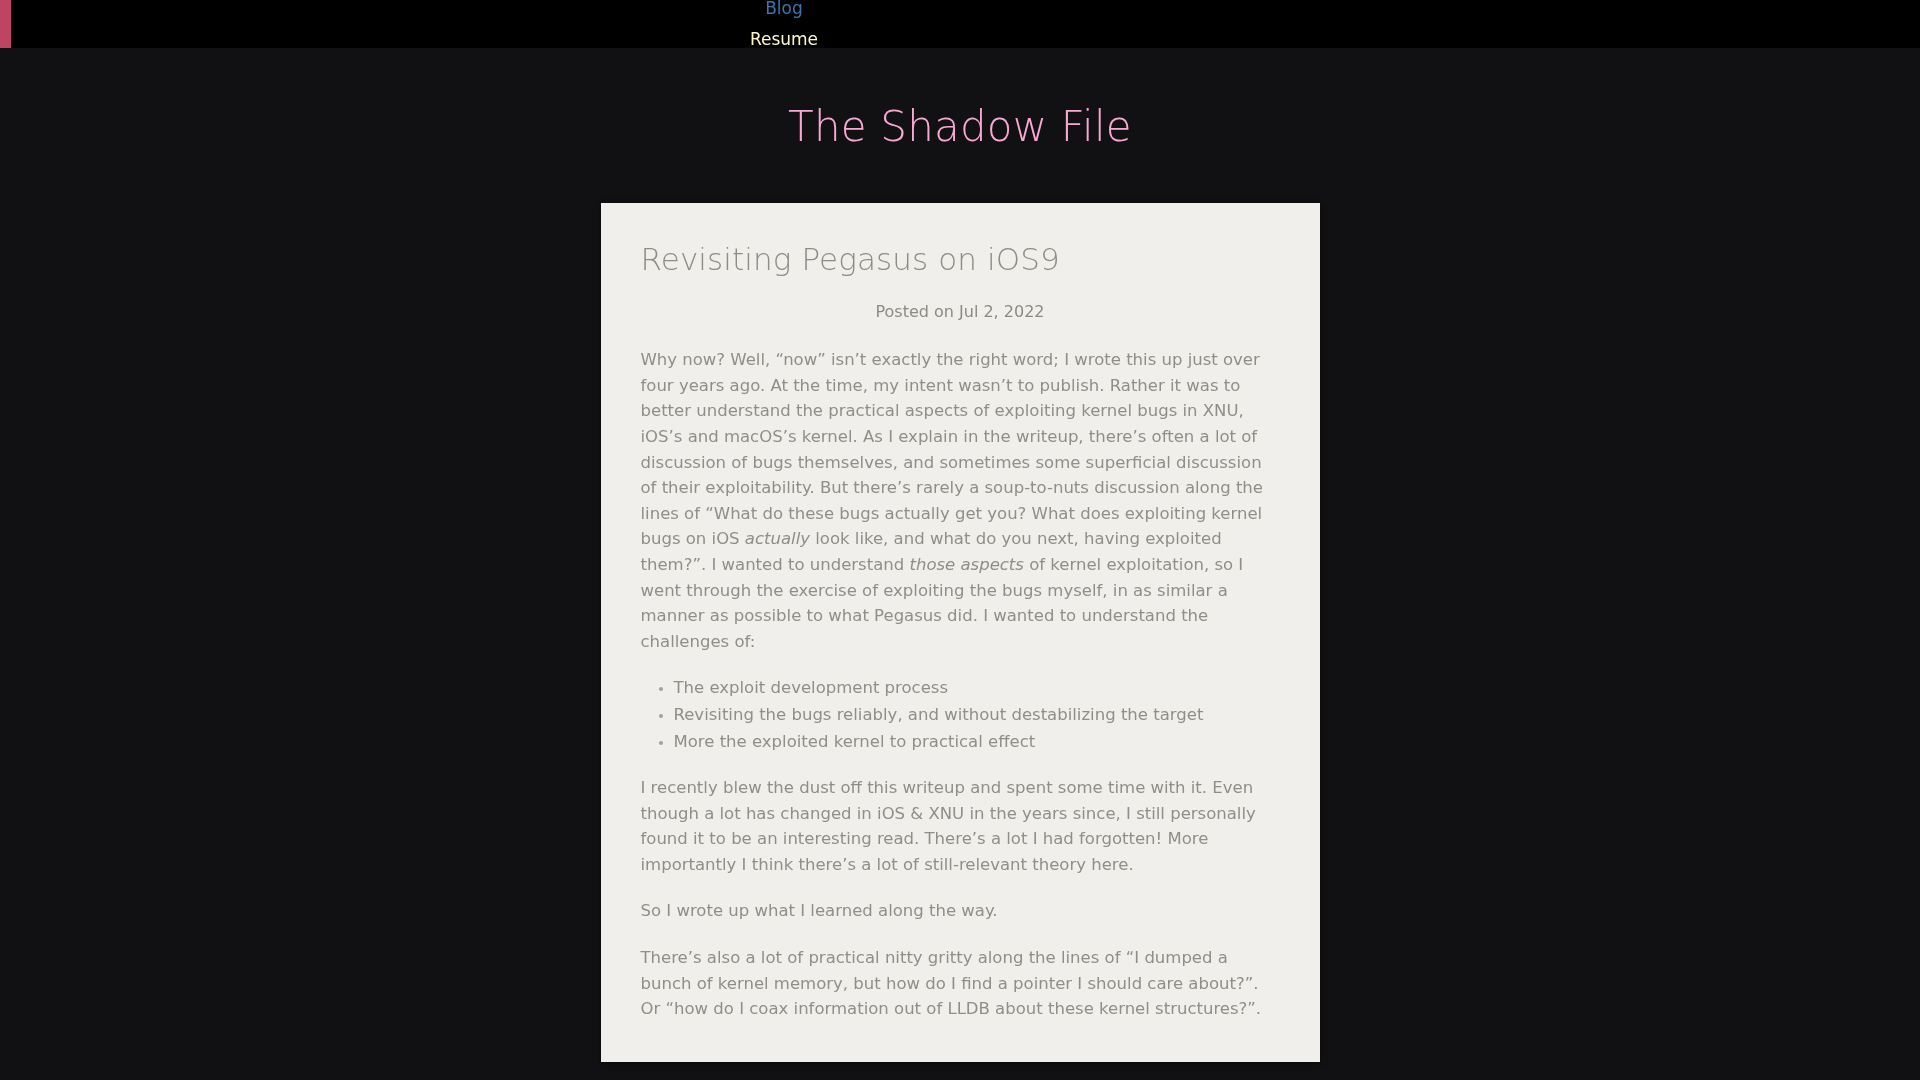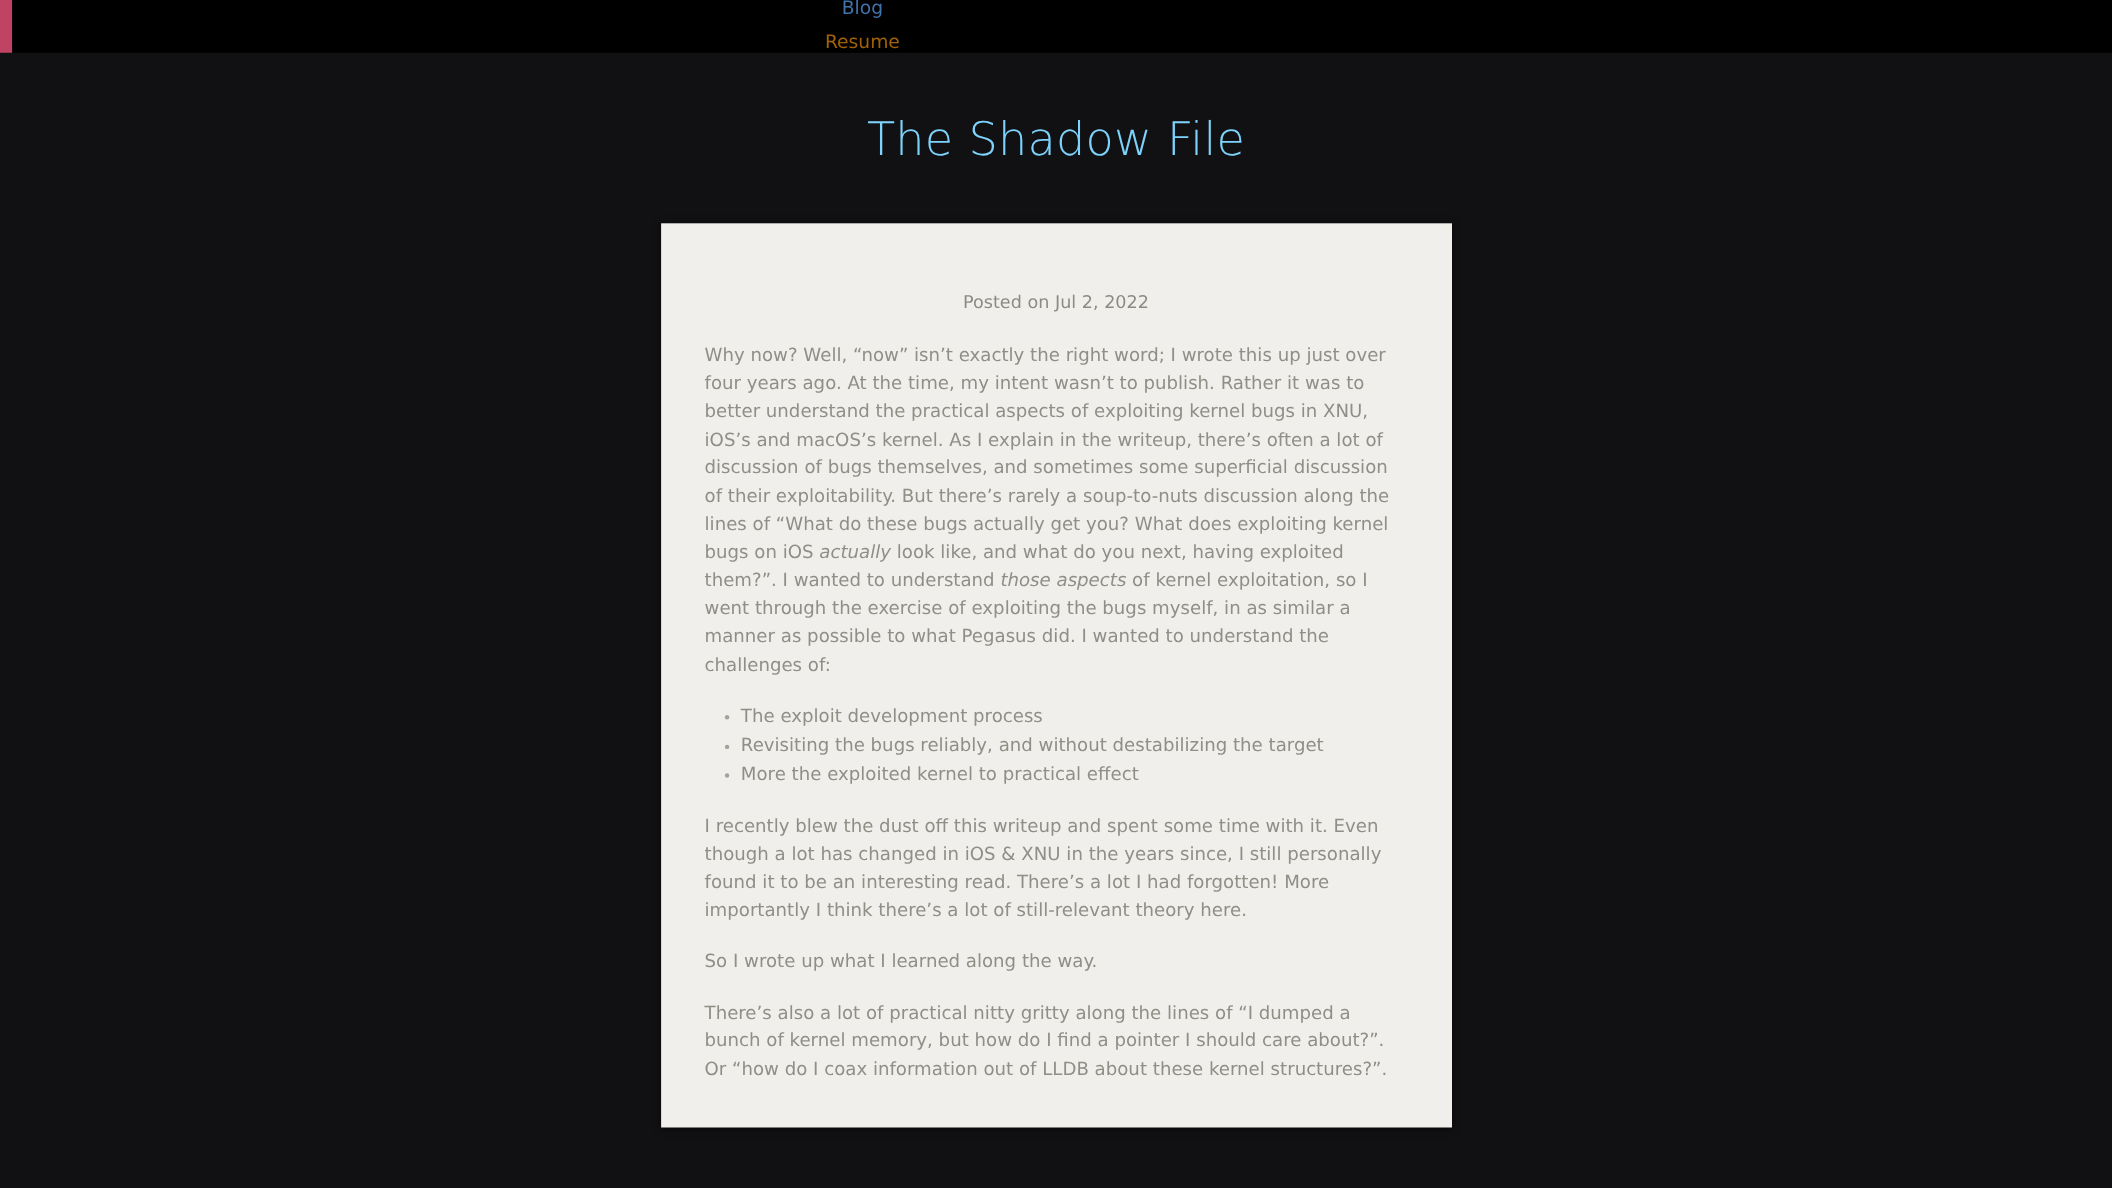--- a/index.html
+++ b/index.html
@@ -119,29 +119,30 @@
 
   em { font-style: italic; margin-top: 36px; }
 </style>
 </head>
 <body style="background: rgb(17, 17, 19);">
 
 <div id="navbar" style="background: rgb(0, 0, 0);">
   <div id="nav-accent" style="background: rgb(192, 67, 99);"></div>
   <div id="nav-links">
     <a class="nav-link" style="color: rgb(63, 116, 171);">Blog</a>
-    <a class="nav-link" style="color: #a16207;">Resume</a>
+    <a class="nav-link" style="color: #fef9c3;">Resume</a>
   </div>
 </div>
 
-<h1 id="site-title" style="color: #7dd3fc;">The Shadow File</h1>
+<h1 id="site-title" style="color: #f9a8d4;">The Shadow File</h1>
 
 <div id="card-wrap">
   <article id="post-card" style="background: rgb(240, 239, 235);">
 
+    <h2 id="post-title">Revisiting Pegasus on iOS9</h2>
 
     <div id="post-date">Posted on Jul 2, 2022</div>
 
     <div id="post-body">
       <p>Why now? Well, “now” isn’t exactly the right word; I wrote this up just over four years ago. At the time, my intent wasn’t to publish. Rather it was to better understand the practical aspects of exploiting kernel bugs in XNU, iOS’s and macOS’s kernel. As I explain in the writeup, there’s often a lot of discussion of bugs themselves, and sometimes some superficial discussion of their exploitability. But there’s rarely a soup-to-nuts discussion along the lines of “What do these bugs actually get you? What does exploiting kernel bugs on iOS <em>actually</em> look like, and what do you next, having exploited them?”. I wanted to understand <em>those aspects</em> of kernel exploitation, so I went through the exercise of exploiting the bugs myself, in as similar a manner as possible to what Pegasus did. I wanted to understand the challenges of:</p>
 
       <ul>
           <li>The exploit development process</li>
           <li>Revisiting the bugs reliably, and without destabilizing the target</li>
           <li>More the exploited kernel to practical effect</li>

